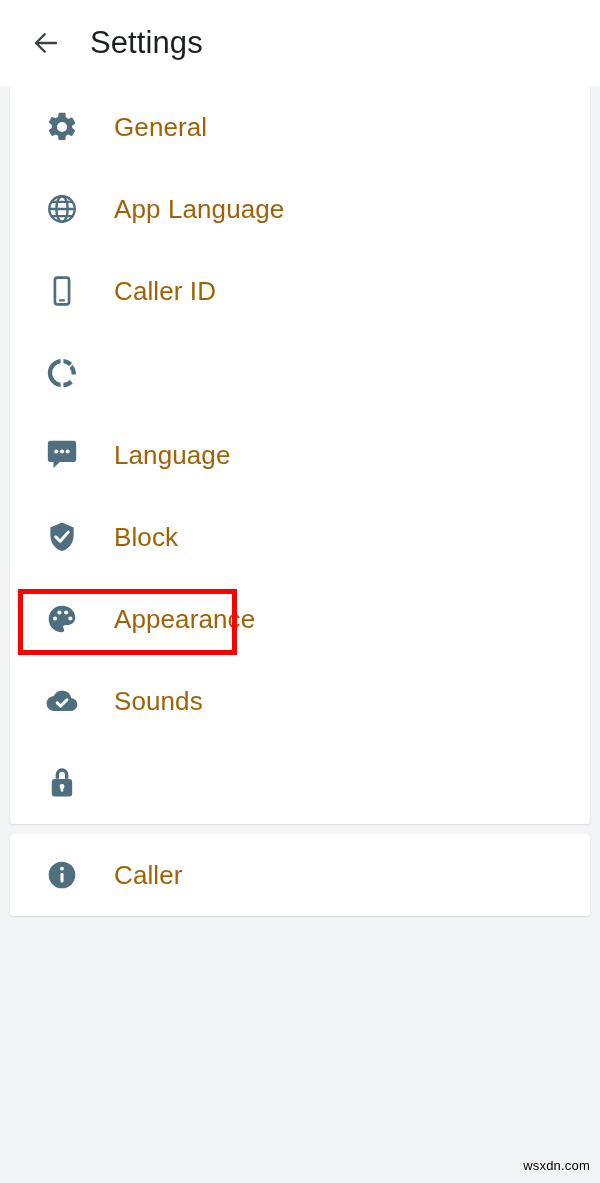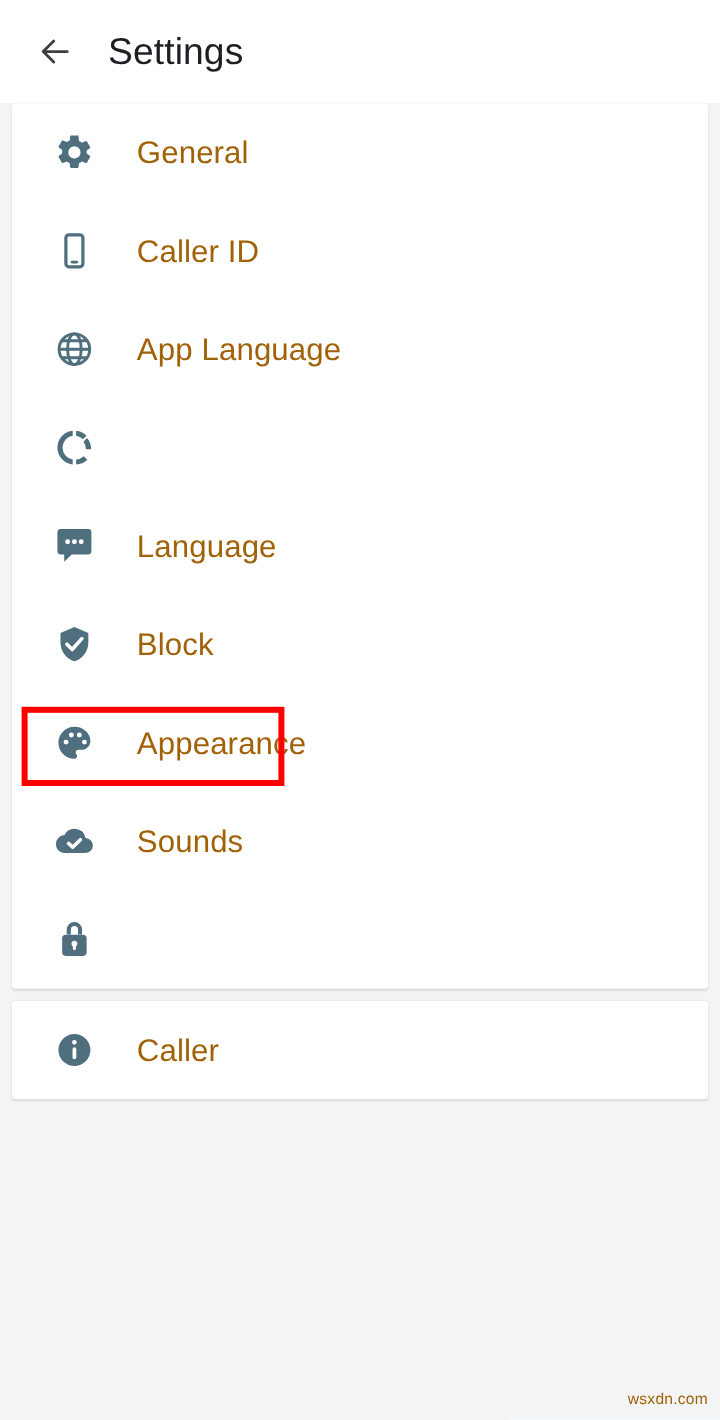--- a/index.html
+++ b/index.html
@@ -84,21 +84,21 @@
     pointer-events: none;
     z-index: 20;
   }
 
   
   .watermark {
     position: absolute;
     right: 10px;
     bottom: 10px;
     font-size: 13px;
-    color: #a16207;
+    color: #000000;
     font-family: "Liberation Sans", sans-serif;
     letter-spacing: 0.2px;
     text-align: right;
   }
 </style>
 </head>
 <body>
 
 <div class="appbar">
   <div class="back-btn">
@@ -119,43 +119,43 @@
       <svg width="34" height="34" viewBox="0 0 24 24" fill="#4f6e7e">
         <path d="M19.14 12.94c.04-.31.06-.63.06-.94s-.02-.63-.07-.94l2.03-1.58a.49.49 0 0 0 .12-.61l-1.92-3.32a.49.49 0 0 0-.59-.22l-2.39.96a7.03 7.03 0 0 0-1.62-.94l-.36-2.54A.48.48 0 0 0 13.9 2h-3.84a.48.48 0 0 0-.47.41l-.36 2.54c-.59.24-1.13.56-1.62.94l-2.39-.96a.48.48 0 0 0-.59.22L2.71 8.47a.48.48 0 0 0 .12.61l2.03 1.58c-.05.31-.09.64-.09.94s.02.63.07.94l-2.03 1.58a.49.49 0 0 0-.12.61l1.92 3.32c.12.22.38.3.59.22l2.39-.96c.5.38 1.03.7 1.62.94l.36 2.54c.05.24.25.41.49.41h3.84c.24 0 .44-.17.48-.41l.36-2.54c.59-.24 1.13-.56 1.62-.94l2.39.96c.22.08.47 0 .59-.22l1.92-3.32a.49.49 0 0 0-.12-.61l-2.01-1.58zM12 15.6A3.6 3.6 0 1 1 12 8.4a3.6 3.6 0 0 1 0 7.2z"></path>
       </svg>
     </div>
     <div class="row-label">General</div>
   </div>
 
 
   <div class="settings-row">
     <div class="row-icon">
-      <svg width="34" height="34" viewBox="0 0 24 24" fill="none" stroke="#4f6e7e" stroke-width="1.9" stroke-linejoin="round">
-        <rect x="7" y="2.6" width="10" height="18.8" rx="1.8"></rect>
-        <line x1="10.6" y1="18.6" x2="13.4" y2="18.6" stroke-width="1.6" stroke-linecap="round"></line>
-      </svg>
-    </div>
-    <div class="row-label">Caller ID</div>
-  </div>
-
-  <div class="settings-row">
-    <div class="row-icon">
       <svg width="34" height="34" viewBox="0 0 24 24" fill="none" stroke="#4f6e7e" stroke-width="1.7">
         <circle cx="12" cy="12" r="9"></circle>
         <ellipse cx="12" cy="12" rx="4" ry="9"></ellipse>
         <line x1="3" y1="12" x2="21" y2="12"></line>
         <line x1="4.6" y1="7" x2="19.4" y2="7"></line>
         <line x1="4.6" y1="17" x2="19.4" y2="17"></line>
       </svg>
     </div>
     <div class="row-label">App Language</div>
   </div>
 
   <div class="settings-row">
     <div class="row-icon">
+      <svg width="34" height="34" viewBox="0 0 24 24" fill="none" stroke="#4f6e7e" stroke-width="1.9" stroke-linejoin="round">
+        <rect x="7" y="2.6" width="10" height="18.8" rx="1.8"></rect>
+        <line x1="10.6" y1="18.6" x2="13.4" y2="18.6" stroke-width="1.6" stroke-linecap="round"></line>
+      </svg>
+    </div>
+    <div class="row-label">Caller ID</div>
+  </div>
+
+  <div class="settings-row">
+    <div class="row-icon">
       <svg width="34" height="34" viewBox="0 0 24 24" fill="#4f6e7e">
         <path d="M11 2.06A10 10 0 0 0 2 12c0 5.19 3.95 9.45 9 9.95v-3.02A7 7 0 0 1 11 5.08V2.06z"></path>
         <path d="M13 2.06v3.02a6.96 6.96 0 0 1 4.02 2.02l2.14-2.14A9.96 9.96 0 0 0 13 2.06z"></path>
         <path d="M20.57 6.38l-2.14 2.14A6.96 6.96 0 0 1 19.93 13h3.02a9.9 9.9 0 0 0-2.38-6.62z" transform="translate(-1.1,0)"></path>
         <path d="M13 18.93v3.02a9.96 9.96 0 0 0 6.62-2.79l-2.14-2.14A6.96 6.96 0 0 1 13 18.93z"></path>
       </svg>
     </div>
   </div>
 
   <div class="settings-row">

